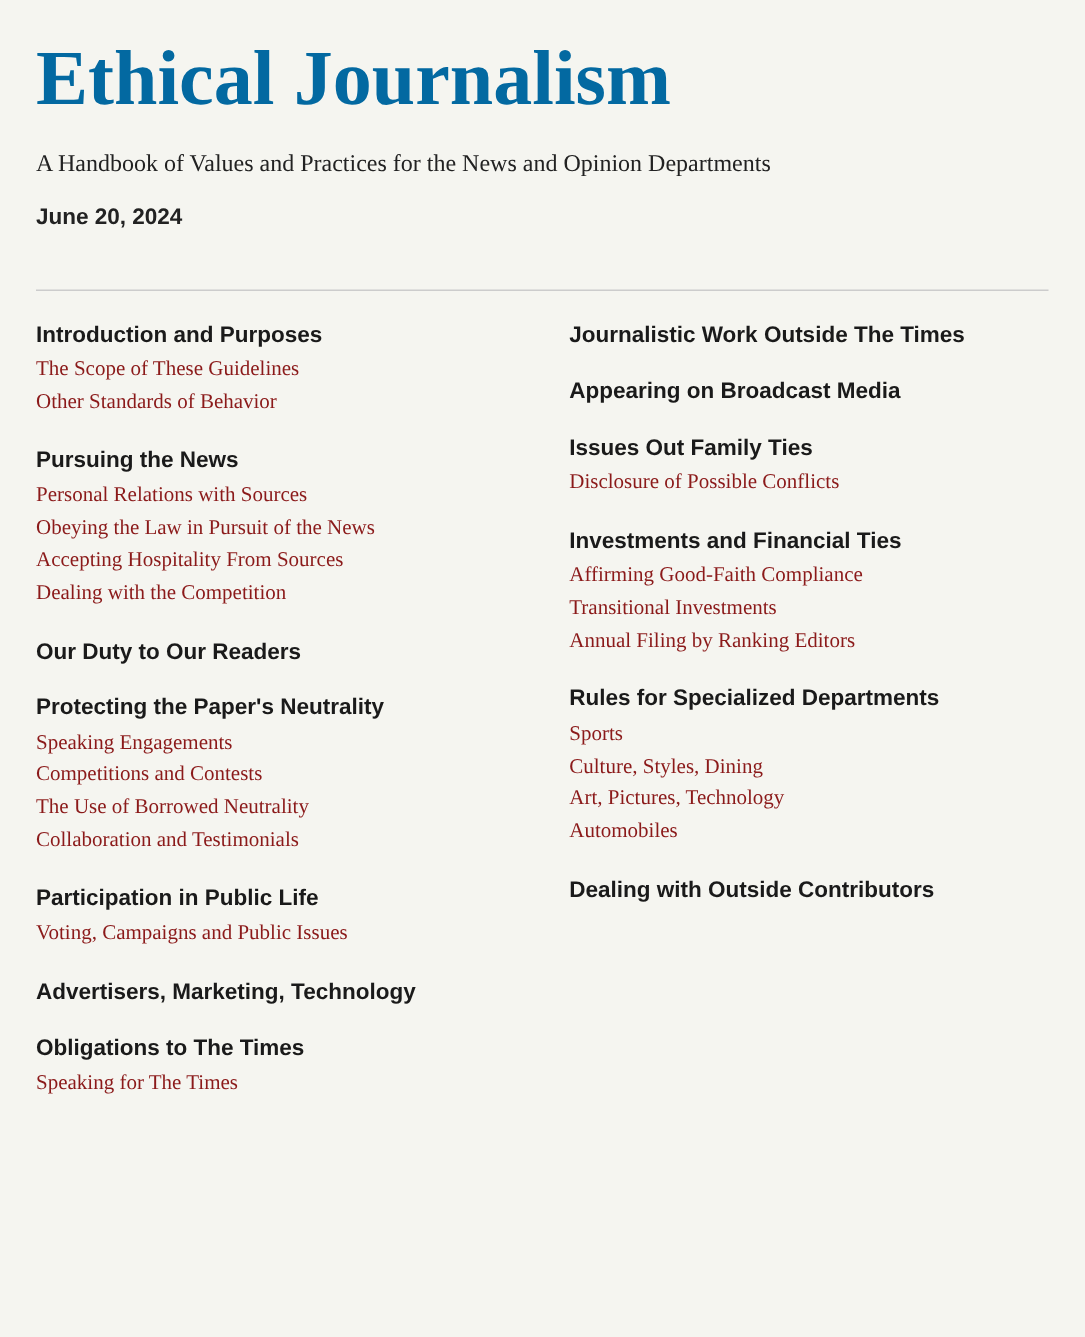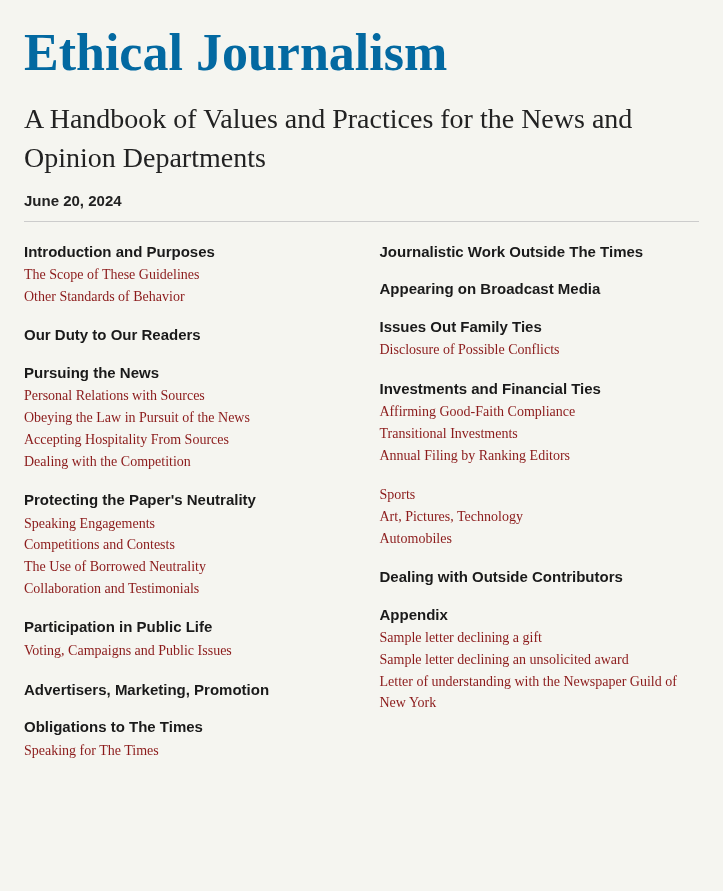--- a/index.html
+++ b/index.html
@@ -20,33 +20,33 @@
     .page-title {
       font-size: 52px;
       font-weight: bold;
       color: #0369a1;
       line-height: 1.1;
       margin-bottom: 18px;
       font-family: Georgia, serif;
     }
 
     .subtitle {
-      font-size: 28px;
+      font-size: 16px;
       color: #222;
       line-height: 1.4;
       margin-bottom: 14px;
       font-family: Georgia, serif;
       font-weight: normal;
     }
 
     .date {
       font-size: 15px;
       font-weight: bold;
       color: #222;
-      margin-bottom: 12px;
+      margin-bottom: 40px;
       font-family: Arial, sans-serif;
     }
 
     .divider {
       border: none;
       border-top: 1px solid #ccc;
       margin-bottom: 20px;
     }
 
     .toc-grid {
@@ -88,42 +88,42 @@
 
 <div class="toc-grid">
 
   <div class="toc-column" id="left-col">
       <div class="toc-section">
         <div class="section-heading">Introduction and Purposes</div>
         <a class="section-link" href="#">The Scope of These Guidelines</a>
         <a class="section-link" href="#">Other Standards of Behavior</a>
       </div>
       <div class="toc-section">
-        <div class="section-heading">Our Duty to Our Readers</div>
-      </div>
-      <div class="toc-section">
         <div class="section-heading">Pursuing the News</div>
         <a class="section-link" href="#">Personal Relations with Sources</a>
         <a class="section-link" href="#">Obeying the Law in Pursuit of the News</a>
         <a class="section-link" href="#">Accepting Hospitality From Sources</a>
         <a class="section-link" href="#">Dealing with the Competition</a>
+      </div>
+      <div class="toc-section">
+        <div class="section-heading">Our Duty to Our Readers</div>
       </div>
       <div class="toc-section">
         <div class="section-heading">Protecting the Paper's Neutrality</div>
         <a class="section-link" href="#">Speaking Engagements</a>
         <a class="section-link" href="#">Competitions and Contests</a>
         <a class="section-link" href="#">The Use of Borrowed Neutrality</a>
         <a class="section-link" href="#">Collaboration and Testimonials</a>
       </div>
       <div class="toc-section">
         <div class="section-heading">Participation in Public Life</div>
         <a class="section-link" href="#">Voting, Campaigns and Public Issues</a>
       </div>
       <div class="toc-section">
-        <div class="section-heading">Advertisers, Marketing, Promotion</div>
+        <div class="section-heading">Advertisers, Marketing, Technology</div>
       </div>
       <div class="toc-section">
         <div class="section-heading">Obligations to The Times</div>
         <a class="section-link" href="#">Speaking for The Times</a>
       </div>
     </div>
 
   <div class="toc-column" id="right-col">
       <div class="toc-section">
         <div class="section-heading">Journalistic Work Outside The Times</div>
@@ -135,27 +135,23 @@
         <div class="section-heading">Issues Out Family Ties</div>
         <a class="section-link" href="#">Disclosure of Possible Conflicts</a>
       </div>
       <div class="toc-section">
         <div class="section-heading">Investments and Financial Ties</div>
         <a class="section-link" href="#">Affirming Good-Faith Compliance</a>
         <a class="section-link" href="#">Transitional Investments</a>
         <a class="section-link" href="#">Annual Filing by Ranking Editors</a>
       </div>
       <div class="toc-section">
+        <div class="section-heading">Rules for Specialized Departments</div>
         <a class="section-link" href="#">Sports</a>
+        <a class="section-link" href="#">Culture, Styles, Dining</a>
         <a class="section-link" href="#">Art, Pictures, Technology</a>
         <a class="section-link" href="#">Automobiles</a>
       </div>
       <div class="toc-section">
         <div class="section-heading">Dealing with Outside Contributors</div>
       </div>
-      <div class="toc-section">
-        <div class="section-heading">Appendix</div>
-        <a class="section-link" href="#">Sample letter declining a gift</a>
-        <a class="section-link" href="#">Sample letter declining an unsolicited award</a>
-        <a class="section-link" href="#">Letter of understanding with the Newspaper Guild of New York</a>
-      </div>
     </div>
 </div>
 
 </body></html>

